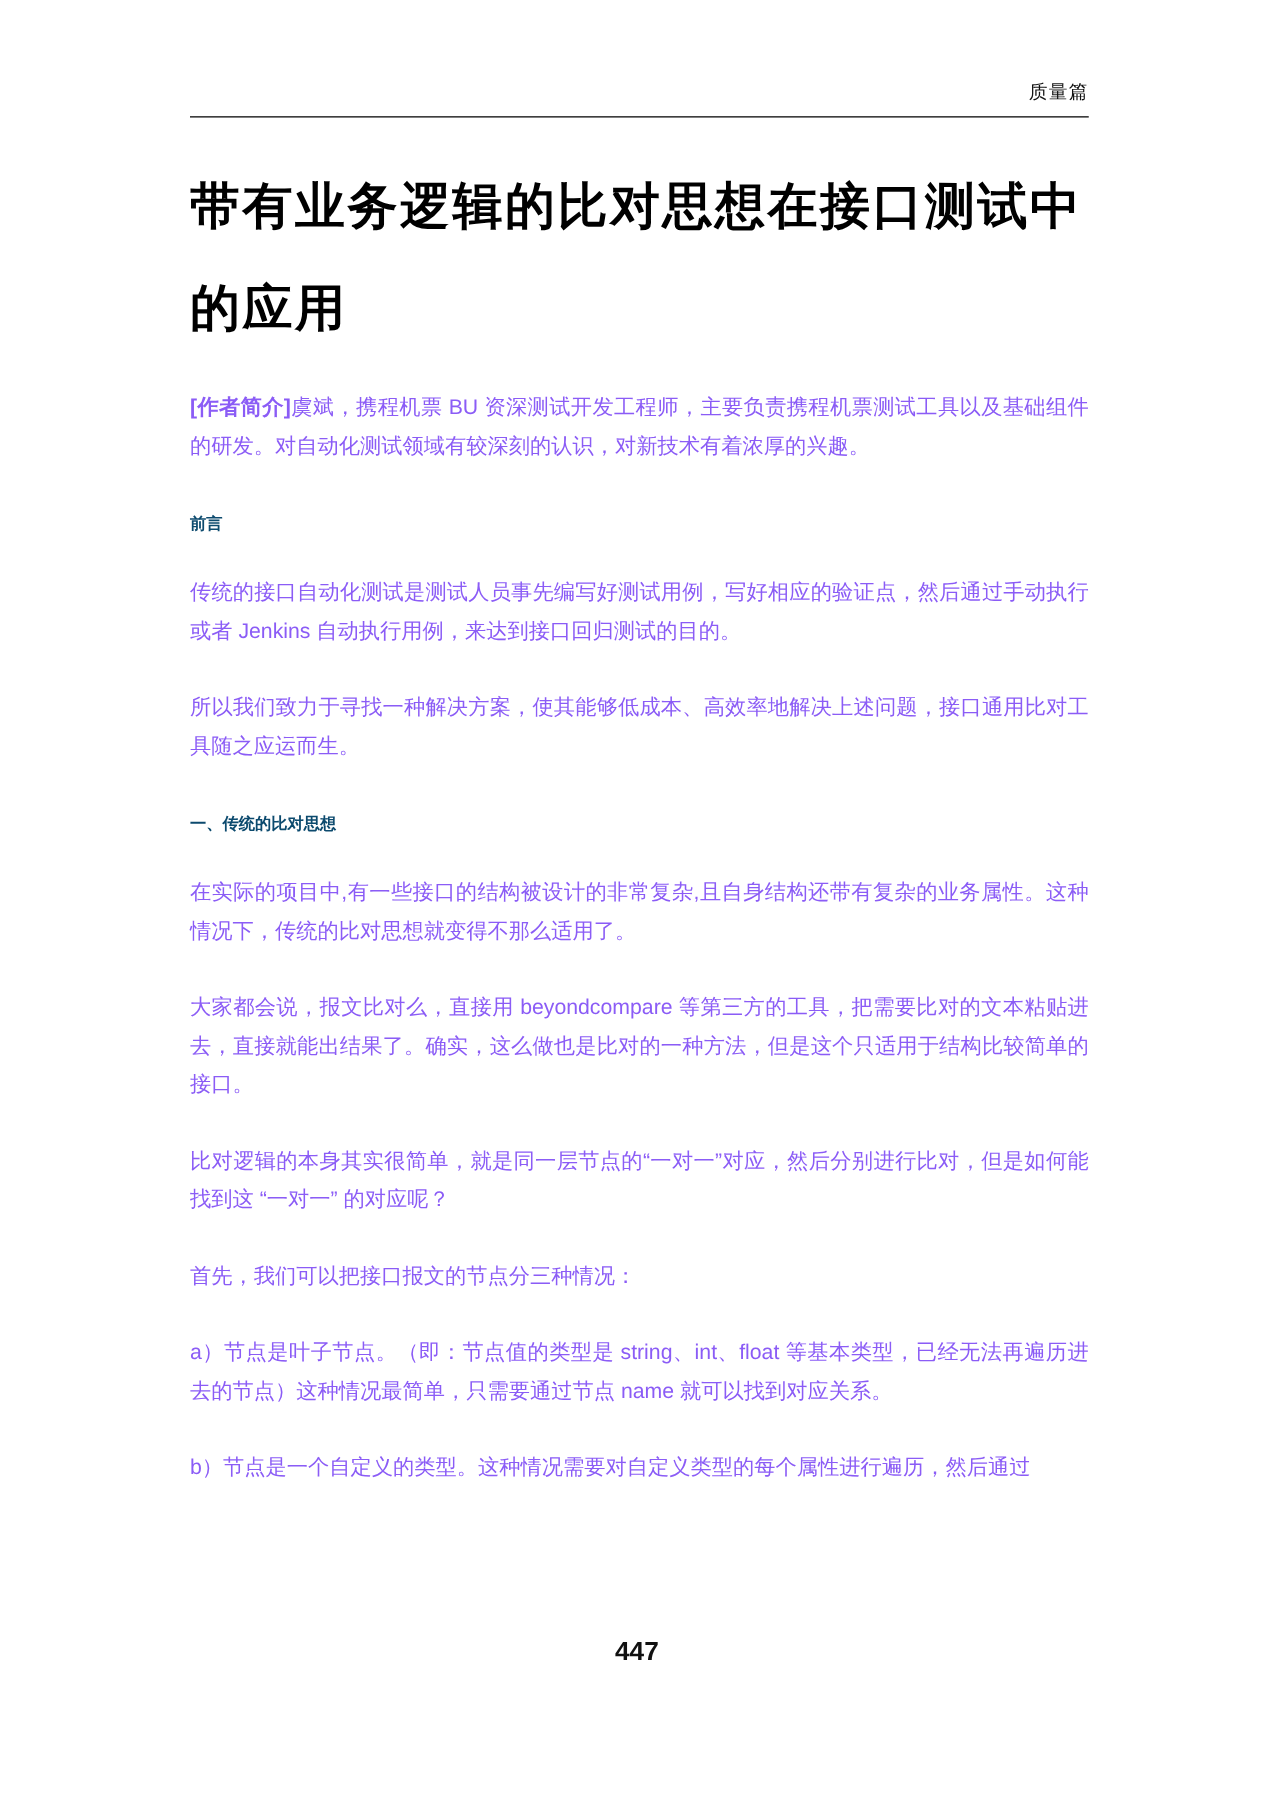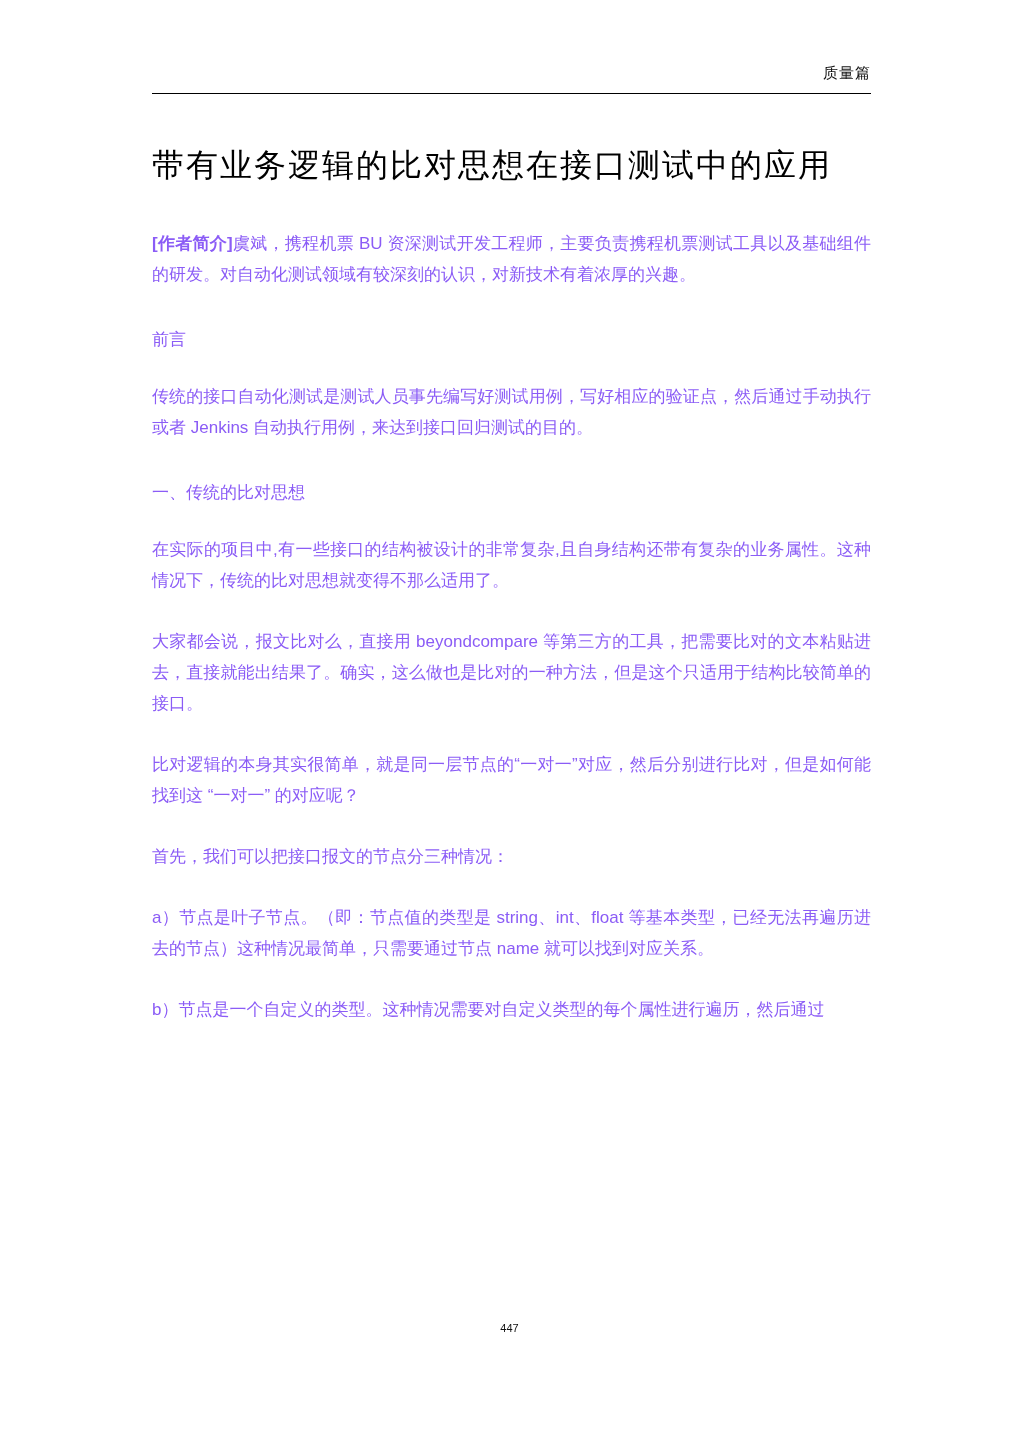--- a/index.html
+++ b/index.html
@@ -22,65 +22,67 @@
   }
   .page-header {
     text-align: right;
     font-size: 15px;
     letter-spacing: 1px;
     padding-bottom: 10px;
     border-bottom: 1.5px solid #000000;
     color: #111111;
   }
   .doc-title {
-    font-size: 32px;
-    font-weight: 400;
+    font-size: 40px;
+    font-weight: 700;
     line-height: 82px;
     letter-spacing: 2px;
     margin: 30px 0 22px 0;
     color: #000000;
   }
   .para {
     font-size: 17px;
     line-height: 31px;
     margin: 0 0 30px 0;
     text-align: justify;
     color: #8b5cf6;
   }
   .para .author-label { font-weight: 700; }
   .section-heading {
-    font-size: 17px;
-    font-weight: 400;
+    font-size: 13px;
+    font-weight: 700;
     margin: 38px 0 30px 0;
-    color: #8b5cf6;
+    color: #0c4a6e;
   }
   .page-footer {
     position: absolute;
     left: 0;
     right: 0;
     bottom: 106px;
     text-align: center;
-    font-size: 11px;
+    font-size: 21px;
     color: #111111;
+    font-weight: bold;
   }
 </style>
 </head>
 <body>
 
 <div class="page">
   <div class="content">
 
     <div class="page-header">质量篇</div>
 
     <h1 class="doc-title">带有业务逻辑的比对思想在接口测试中的应用</h1>
 
     <p class="para"><span class="author-label">[作者简介]</span><span>虞斌，携程机票 BU 资深测试开发工程师，主要负责携程机票测试工具以及基础组件的研发。对自动化测试领域有较深刻的认识，对新技术有着浓厚的兴趣。</span></p>
 
     <h3 class="section-heading">前言</h3>
     <p class="para">传统的接口自动化测试是测试人员事先编写好测试用例，写好相应的验证点，然后通过手动执行或者 Jenkins 自动执行用例，来达到接口回归测试的目的。</p>
+    <p class="para">所以我们致力于寻找一种解决方案，使其能够低成本、高效率地解决上述问题，接口通用比对工具随之应运而生。</p>
 
     <h3 class="section-heading">一、传统的比对思想</h3>
     <p class="para">在实际的项目中,有一些接口的结构被设计的非常复杂,且自身结构还带有复杂的业务属性。这种情况下，传统的比对思想就变得不那么适用了。</p>
     <p class="para">大家都会说，报文比对么，直接用 beyondcompare 等第三方的工具，把需要比对的文本粘贴进去，直接就能出结果了。确实，这么做也是比对的一种方法，但是这个只适用于结构比较简单的接口。</p>
 
     <p class="para">比对逻辑的本身其实很简单，就是同一层节点的“一对一”对应，然后分别进行比对，但是如何能找到这 “一对一” 的对应呢？</p>
     <p class="para">首先，我们可以把接口报文的节点分三种情况：</p>
     <p class="para">a）节点是叶子节点。（即：节点值的类型是 string、int、float 等基本类型，已经无法再遍历进去的节点）这种情况最简单，只需要通过节点 name 就可以找到对应关系。</p>
     <p class="para">b）节点是一个自定义的类型。这种情况需要对自定义类型的每个属性进行遍历，然后通过</p>
 

